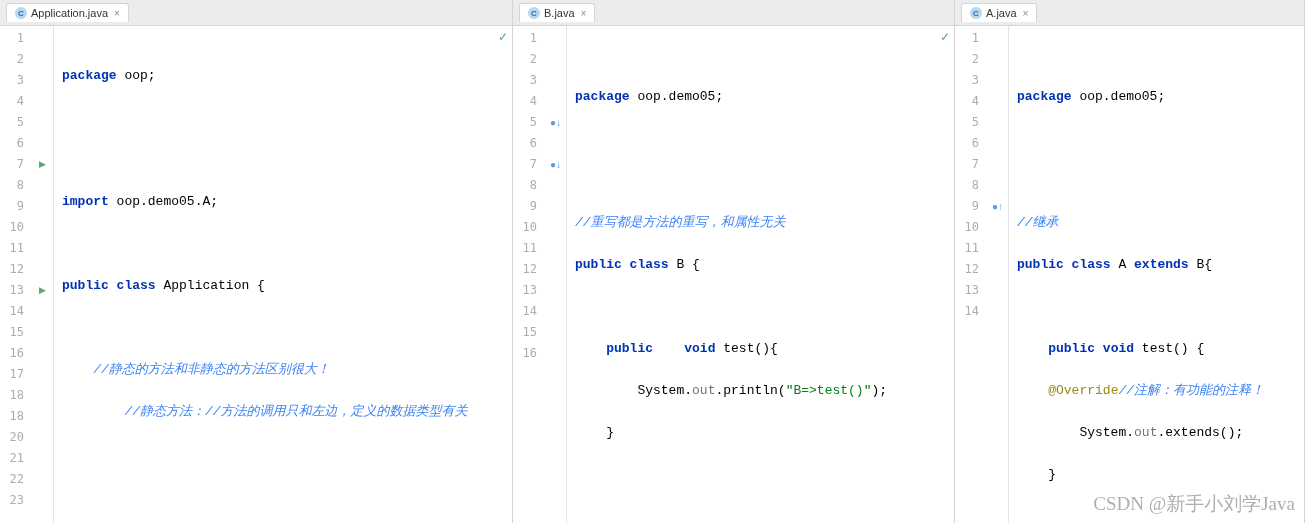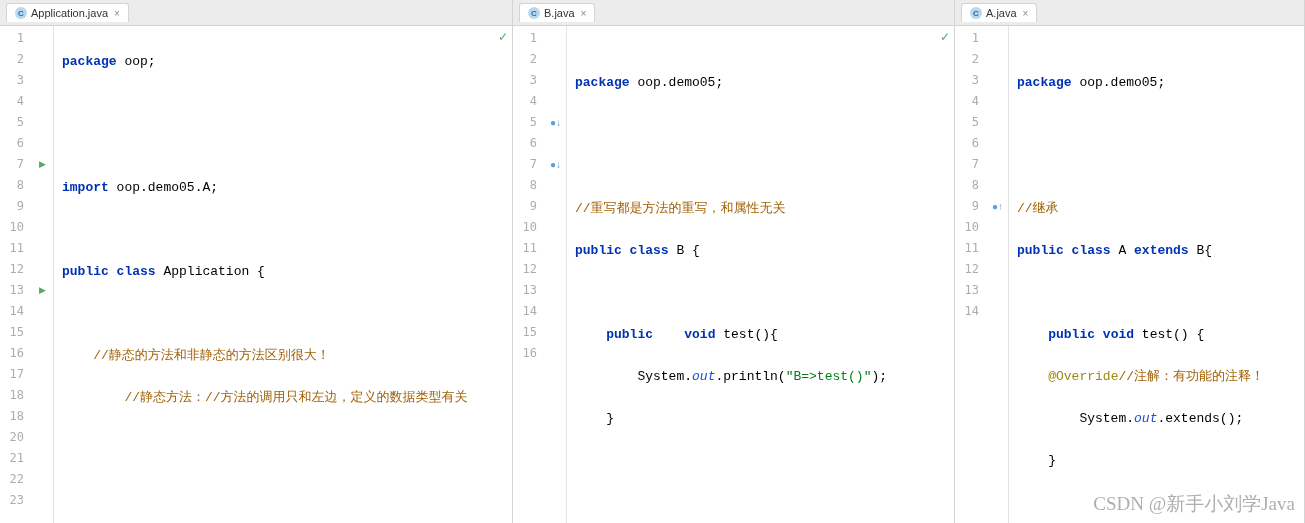--- a/index.html
+++ b/index.html
@@ -12,25 +12,25 @@
 .tab-bar { height: 26px; background: #ececec; border-bottom: 1px solid #d4d4d4; display: flex; align-items: center; padding-left: 6px; }
 .tab { background: #fff; border: 1px solid #d4d4d4; border-bottom: none; border-radius: 3px 3px 0 0; padding: 3px 8px; display: flex; align-items: center; gap: 4px; font-size: 11px; color: #333; }
 .tab-icon { width: 12px; height: 12px; border-radius: 50%; background: #b8d8f0; display: inline-flex; align-items: center; justify-content: center; font-size: 8px; font-weight: bold; color: #2a6aa8; }
 .tab-close { color: #888; font-size: 10px; margin-left: 2px; }
 .code-area { flex: 1; display: flex; background: #fff; position: relative; overflow: hidden; }
 .gutter { width: 32px; text-align: right; padding-right: 8px; color: #adadad; font-family: "Consolas", monospace; font-size: 12px; line-height: 21px; padding-top: 2px; user-select: none; background: #fff; }
 .gutter-icons { width: 22px; line-height: 21px; padding-top: 2px; background: #fff; border-right: 1px solid #e4e4e4; }
 .gutter-icons .gi { height: 21px; display: flex; align-items: center; justify-content: center; font-size: 9px; }
 .run-icon { color: #59a869; }
 .override-icon { color: #5a9cdc; font-size: 10px; }
-.code { flex: 1; font-family: "Consolas", "Courier New", monospace; font-size: 13px; line-height: 21px; padding: 4px 0 0 8px; white-space: pre; color: #000; position: relative; }
+.code { flex: 1; font-family: "Consolas", "Courier New", monospace; font-size: 13px; line-height: 21px; padding: 18px 0 0 8px; white-space: pre; color: #000; position: relative; }
 .kw { color: #0033b3; font-weight: bold; }
-.comment { color: #a16207; }
+.comment { color: #3b82f6; font-style: italic; }
 .str { color: #067d17; }
-.field { color: #1d4ed8; font-style: italic; }
+.field { color: #737373; }
 .ann { color: #9e880d; }
 .hl-line { position: absolute; left: 0; right: 0; height: 21px; background: #fcfaed; z-index: -1; }
 .check { position: absolute; top: 4px; right: 4px; color: #59a869; font-size: 12px; }
 .watermark { position: fixed; right: 10px; bottom: 6px; color: rgba(120,120,120,0.6); font-size: 19px; font-family: "Microsoft YaHei"; }
 .line { height: 21px; }
 </style>
 </head>
 <body>
 
 <div class="editor-container">

